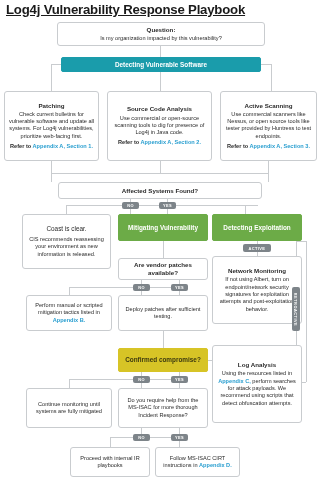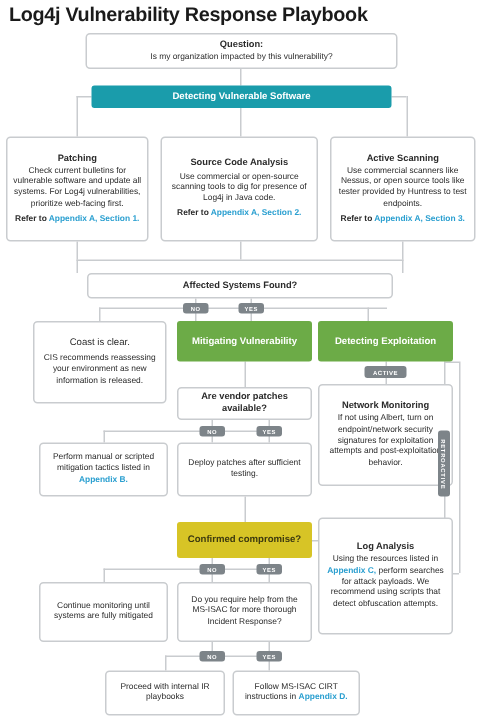--- a/index.html
+++ b/index.html
@@ -8,21 +8,21 @@
     background:#ffffff;
     font-family:"Liberation Sans", sans-serif;
     color:#231f20;
     overflow:hidden;
   }
   #root{position:relative;width:321px;height:480px;}
 
   .title{
     position:absolute;left:6px;top:2px;
     font-size:13.2px;font-weight:bold;letter-spacing:-0.2px;
-    color:#1a1a1a;white-space:nowrap;
+    color:#1a1a1a;white-space:nowrap;text-decoration:underline;
   }
 
   
   .box{
     position:absolute;box-sizing:border-box;
     border:1px solid #c9cccf;border-radius:3px;background:#fff;
     display:flex;flex-direction:column;align-items:center;justify-content:center;
     text-align:center;padding:2px 3px;
     font-size:5.6px;line-height:1.32;color:#2b2b2b;
     z-index:3;

